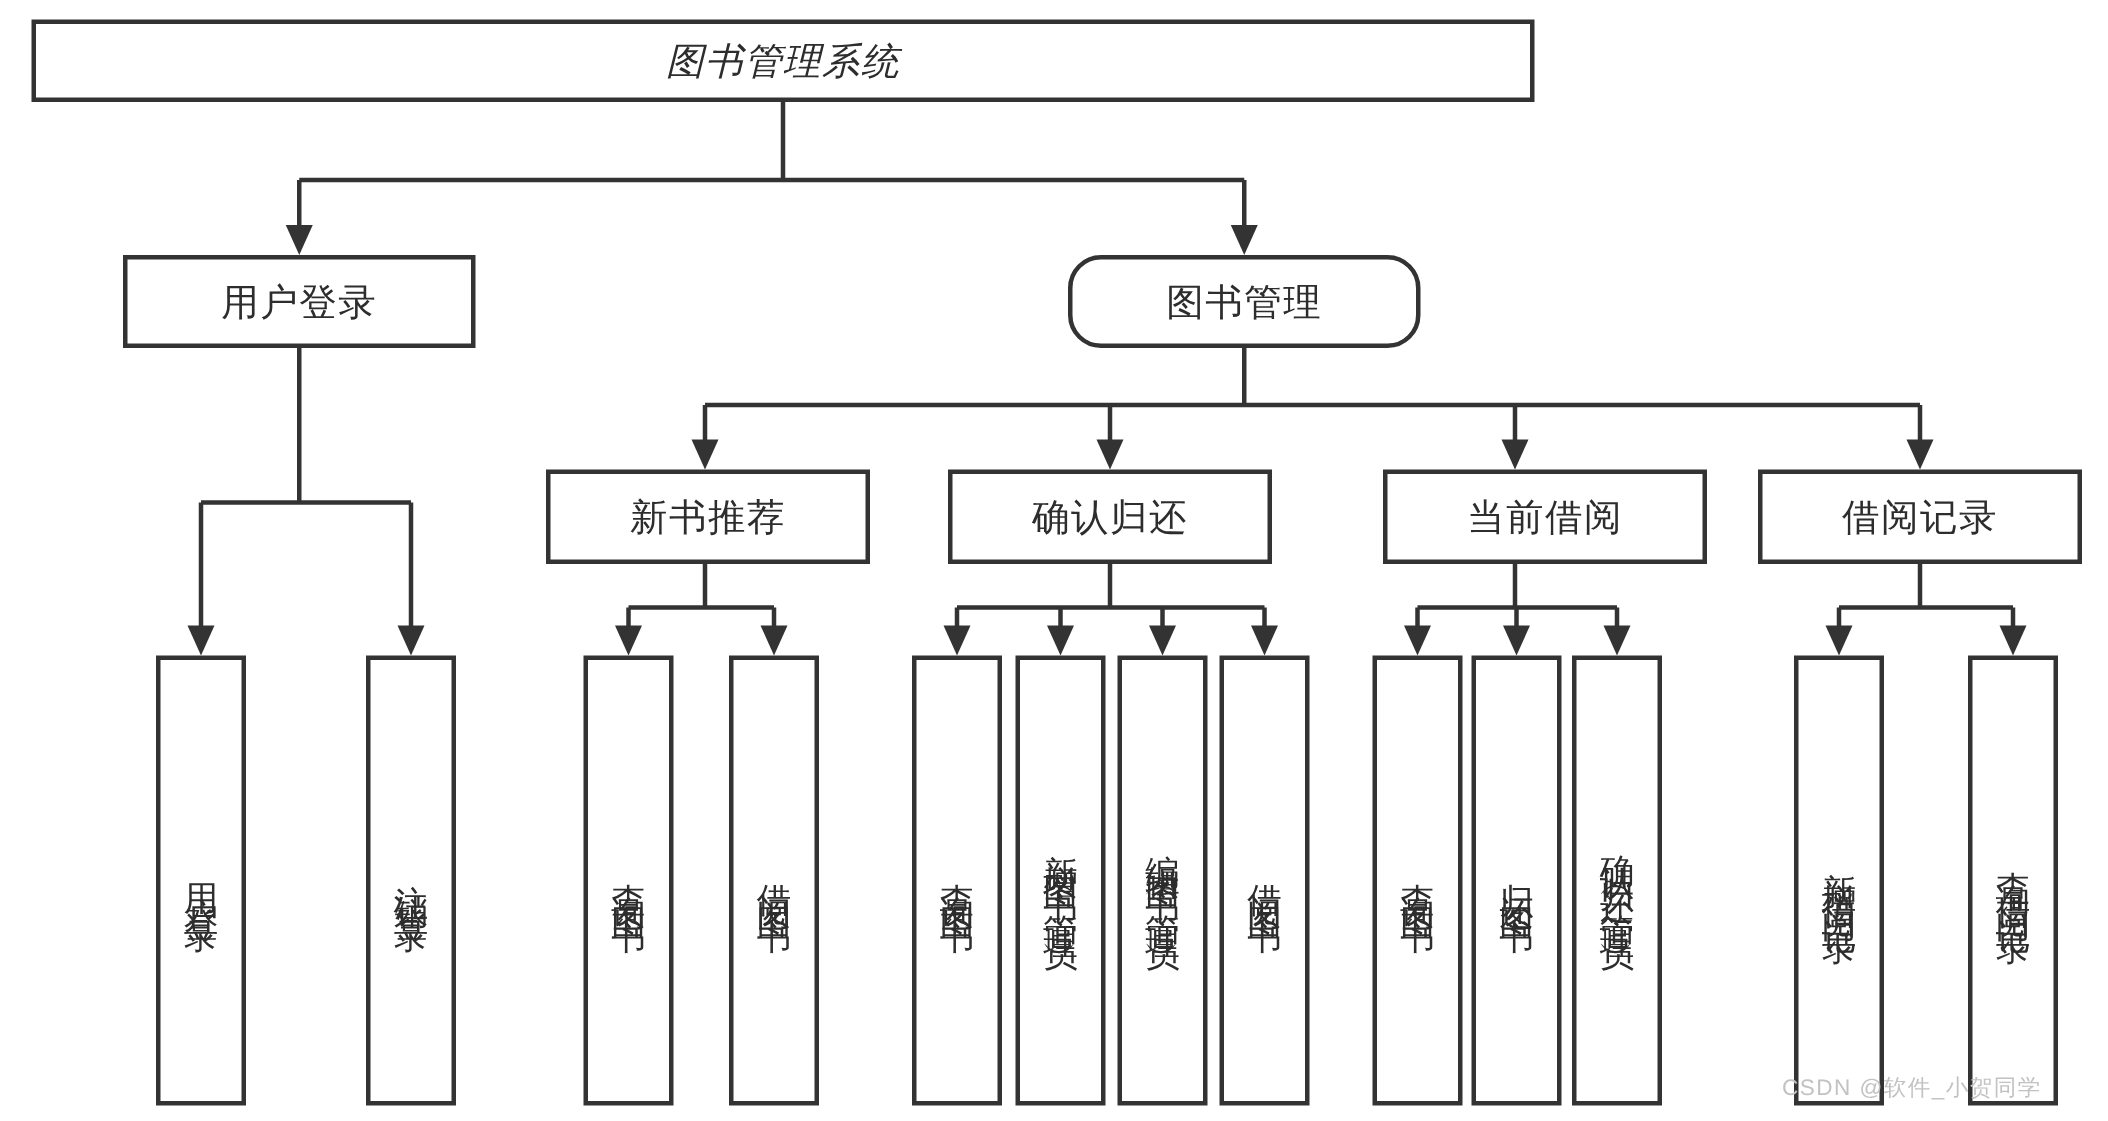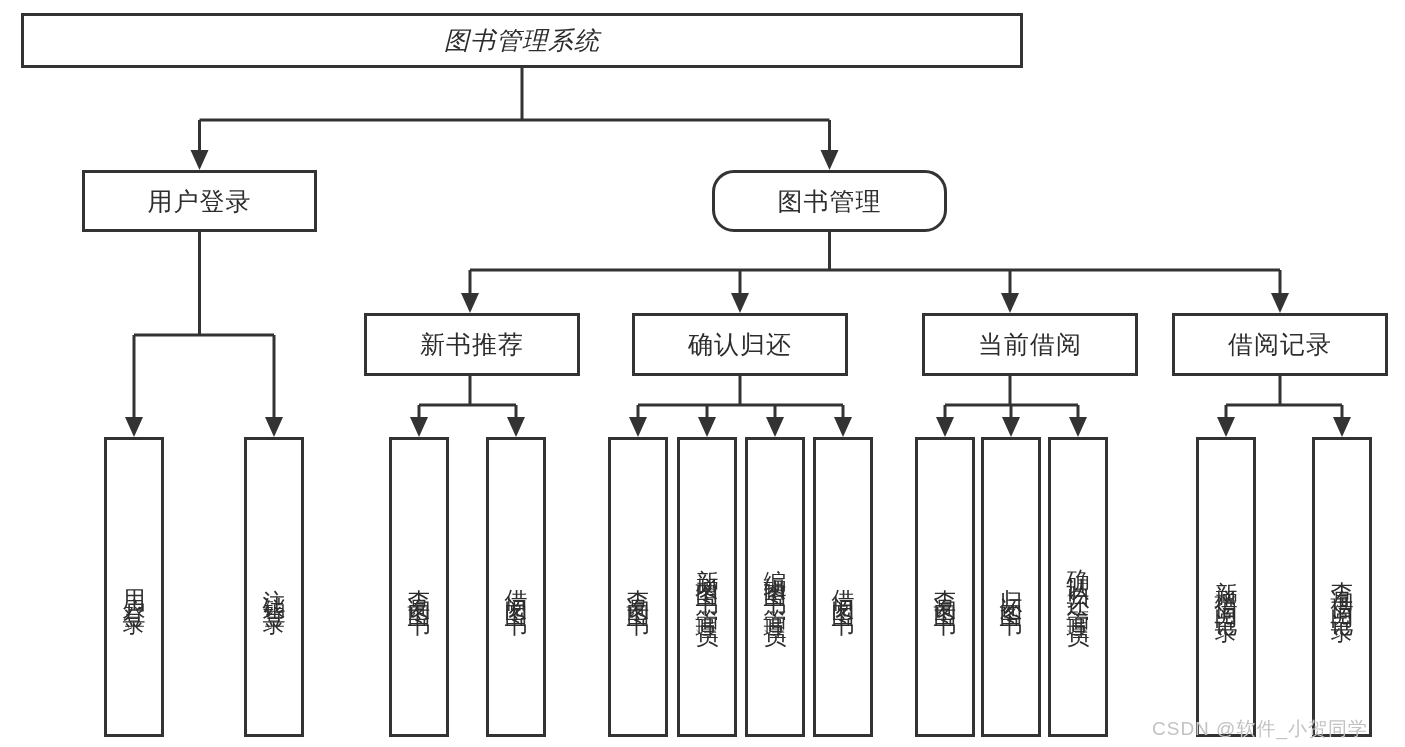--- a/index.html
+++ b/index.html
@@ -36,23 +36,23 @@
   .leaf{
     top:437px;width:60px;height:300px;
     writing-mode:vertical-rl;
     text-orientation:mixed;
     font-size:23px;
     letter-spacing:8px;
     line-height:1;
   }
   .watermark{
     position:absolute;
-    left:1152px;top:716px;
+    left:1188px;top:716px;
     z-index:5;
-    font-size:19px;
+    font-size:15px;
     letter-spacing:1px;
     color:var(--watermark);
     white-space:nowrap;
   }
 </style>
 </head>
 <body>
 
 <div class="canvas">
 

